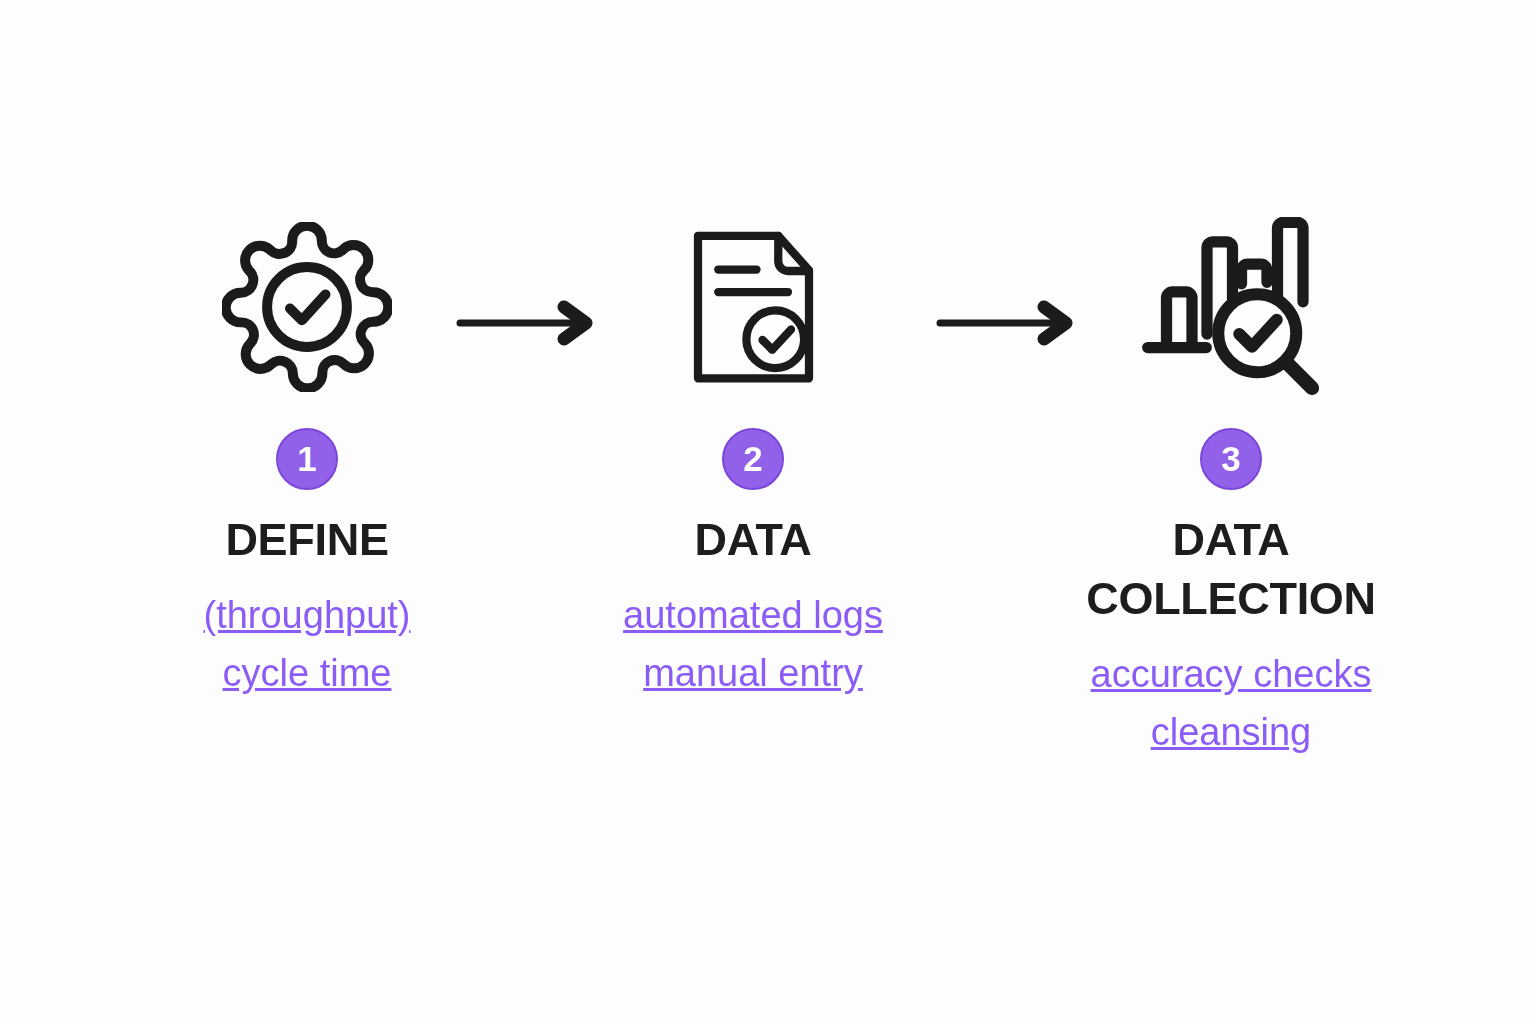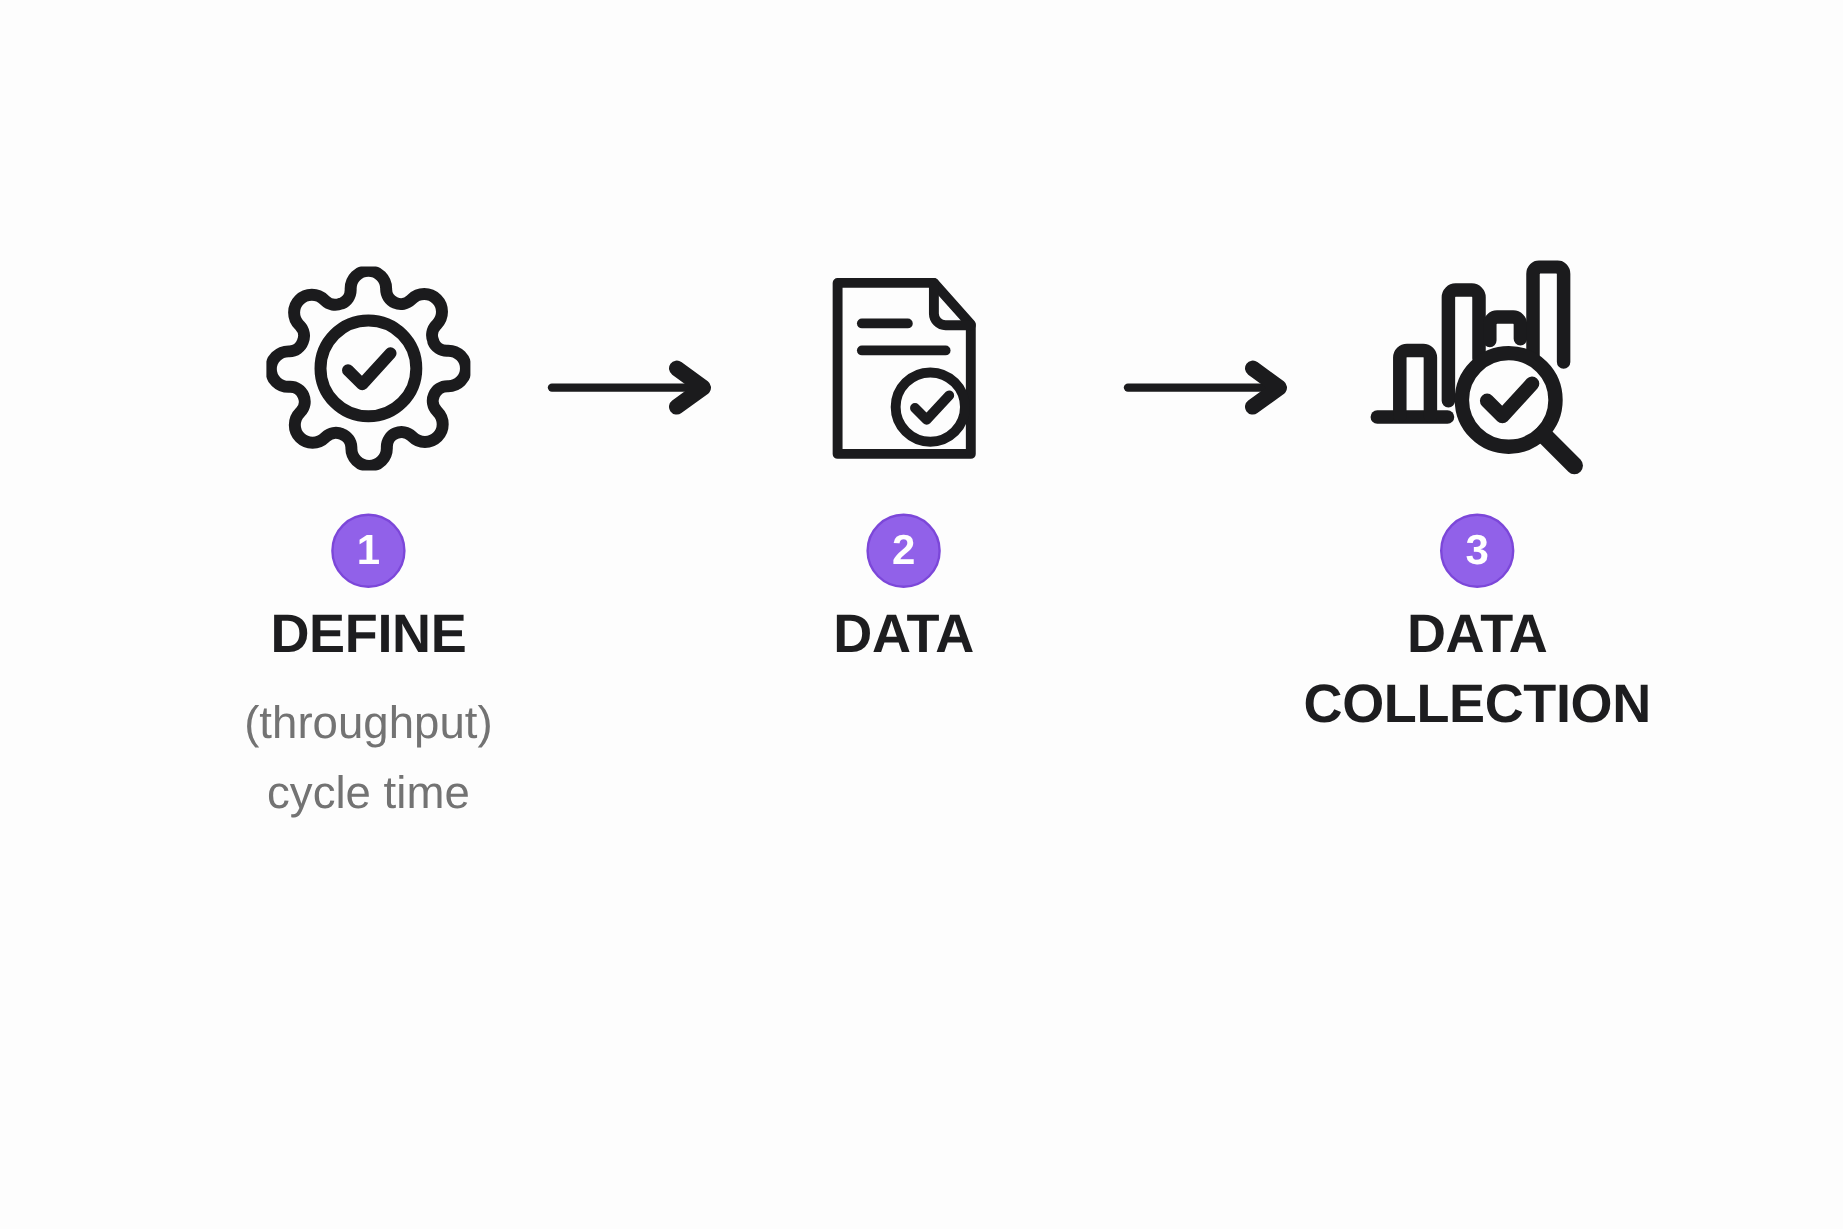--- a/index.html
+++ b/index.html
@@ -50,33 +50,34 @@
     align-items: center;
     justify-content: center;
     font-size: 35px;
     font-weight: bold;
     color: #ffffff;
     background: #9161e9;
     border: 2px solid #7c47d9;
   }
 
   .title {
-    margin-top: 8px;
+    margin-top: 20px;
     font-size: 45px;
     line-height: 59px;
     font-weight: bold;
     letter-spacing: -0.3px;
     color: #1d1d1f;
   }
   .subtitle {
     margin-top: 17px;
     font-size: 38px;
     line-height: 58px;
     font-weight: 400;
-    color: #737373;
+    color: #8b5cf6;
+    text-decoration: underline;
   }
 
   .arrow {
     position: absolute;
     top: 299px;
   }
   .arrow-1 { left: 452px; }
   .arrow-2 { left: 932px; }
 </style>
 </head>
@@ -119,20 +120,24 @@
         <circle cx="14.9" cy="16.3" r="3.85" fill="#fdfdfd"></circle>
         <path d="M13.2 16.4l1.3 1.3 2.5-2.7"></path>
       </svg>
     </div>
     <div class="badge" style="background: rgb(145, 97, 233); border-color: rgb(124, 71, 217); color: rgb(255, 255, 255);">
       <span>2</span>
     </div>
     <div class="title">
       <div>DATA</div>
     </div>
+    <div class="subtitle">
+      <div>automated logs</div>
+      <div>manual entry</div>
+    </div>
   </div>
 
   <svg class="arrow arrow-2" width="150" height="48" viewBox="0 0 150 48">
     <line x1="8" y1="24" x2="122" y2="24" stroke="#1b1b1d" stroke-width="7" stroke-linecap="round"></line>
     <path d="M112 8 L134 24 L112 40" fill="none" stroke="#1b1b1d" stroke-width="13" stroke-linecap="round" stroke-linejoin="round"></path>
   </svg>
 
   <div class="step step-3">
     <div class="icon-wrap">
       <svg width="180" height="180" viewBox="0 0 24 24" fill="none" stroke="#1b1b1d" stroke-width="1.5" stroke-linecap="round" stroke-linejoin="round">
@@ -146,15 +151,19 @@
         <path d="M13.1 15.6l1.7 1.7 3.3-3.6" stroke-width="1.6"></path>
       </svg>
     </div>
     <div class="badge" style="background: rgb(145, 97, 233); border-color: rgb(124, 71, 217); color: rgb(255, 255, 255);">
       <span>3</span>
     </div>
     <div class="title">
       <div>DATA</div>
       <div>COLLECTION</div>
     </div>
+    <div class="subtitle">
+      <div>accuracy checks</div>
+      <div>cleansing</div>
+    </div>
   </div>
 
 </div>
 
 </body></html>

